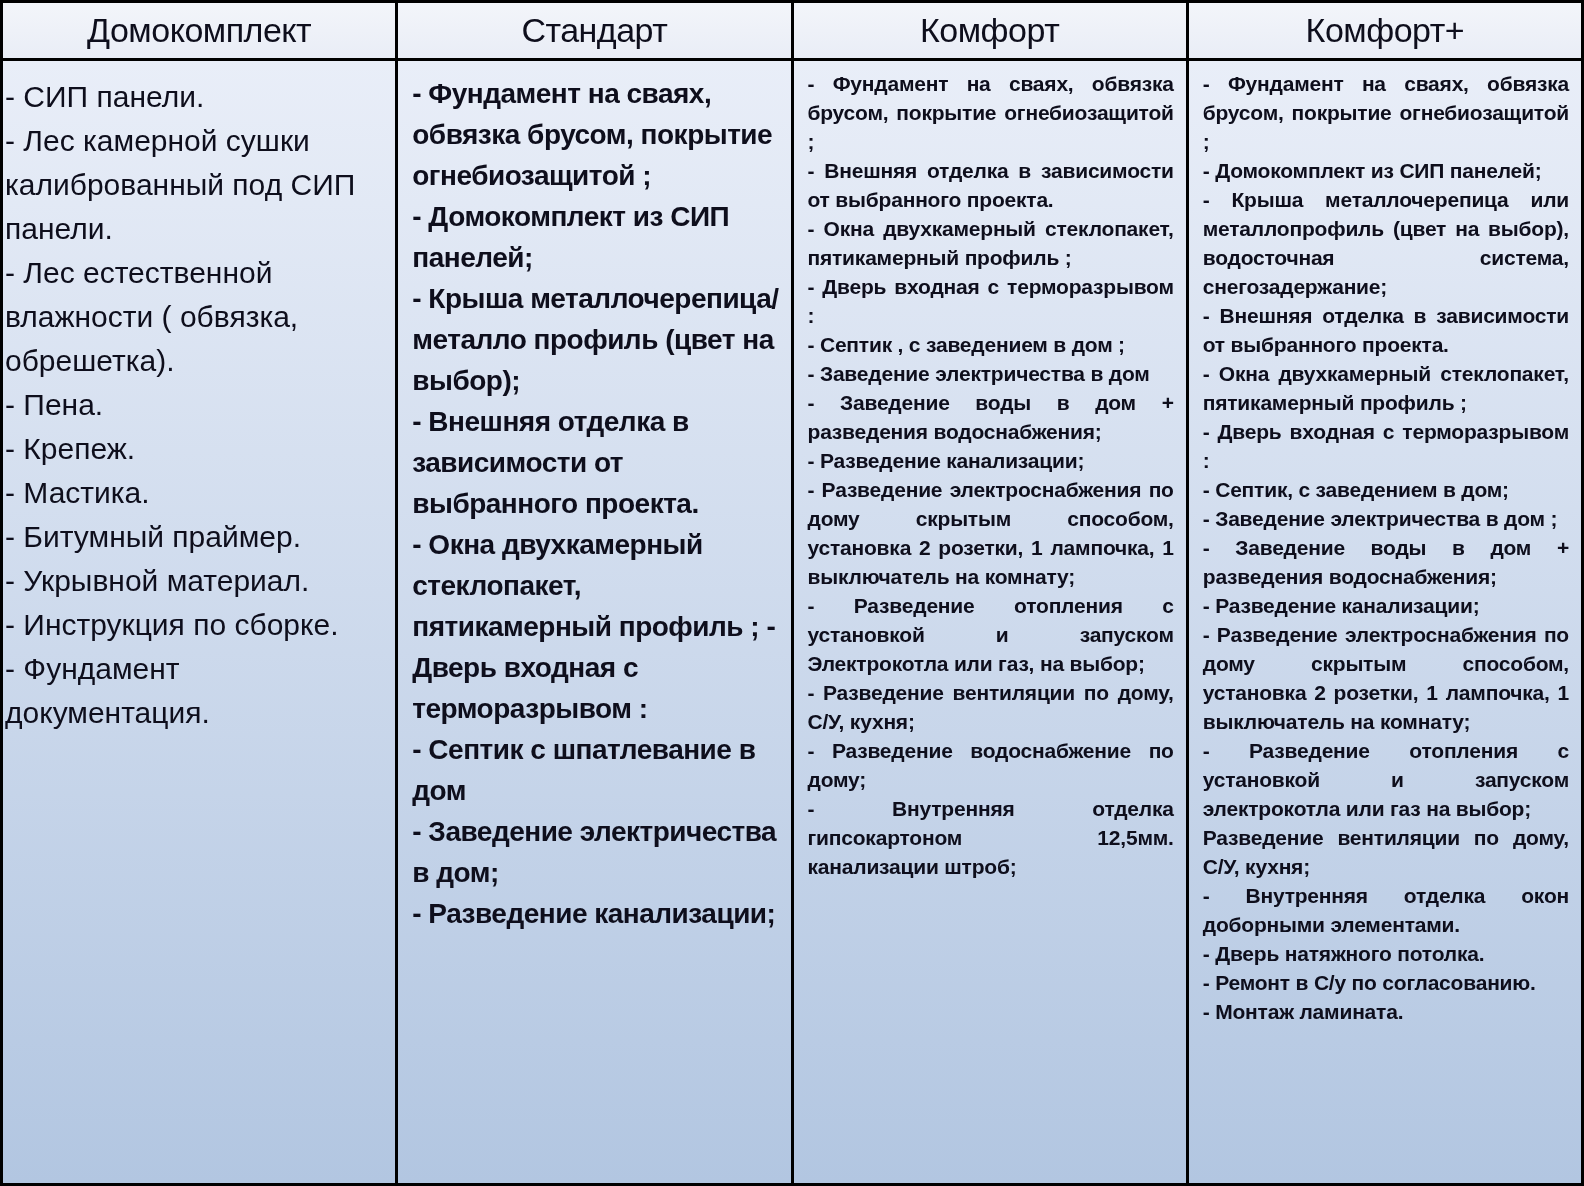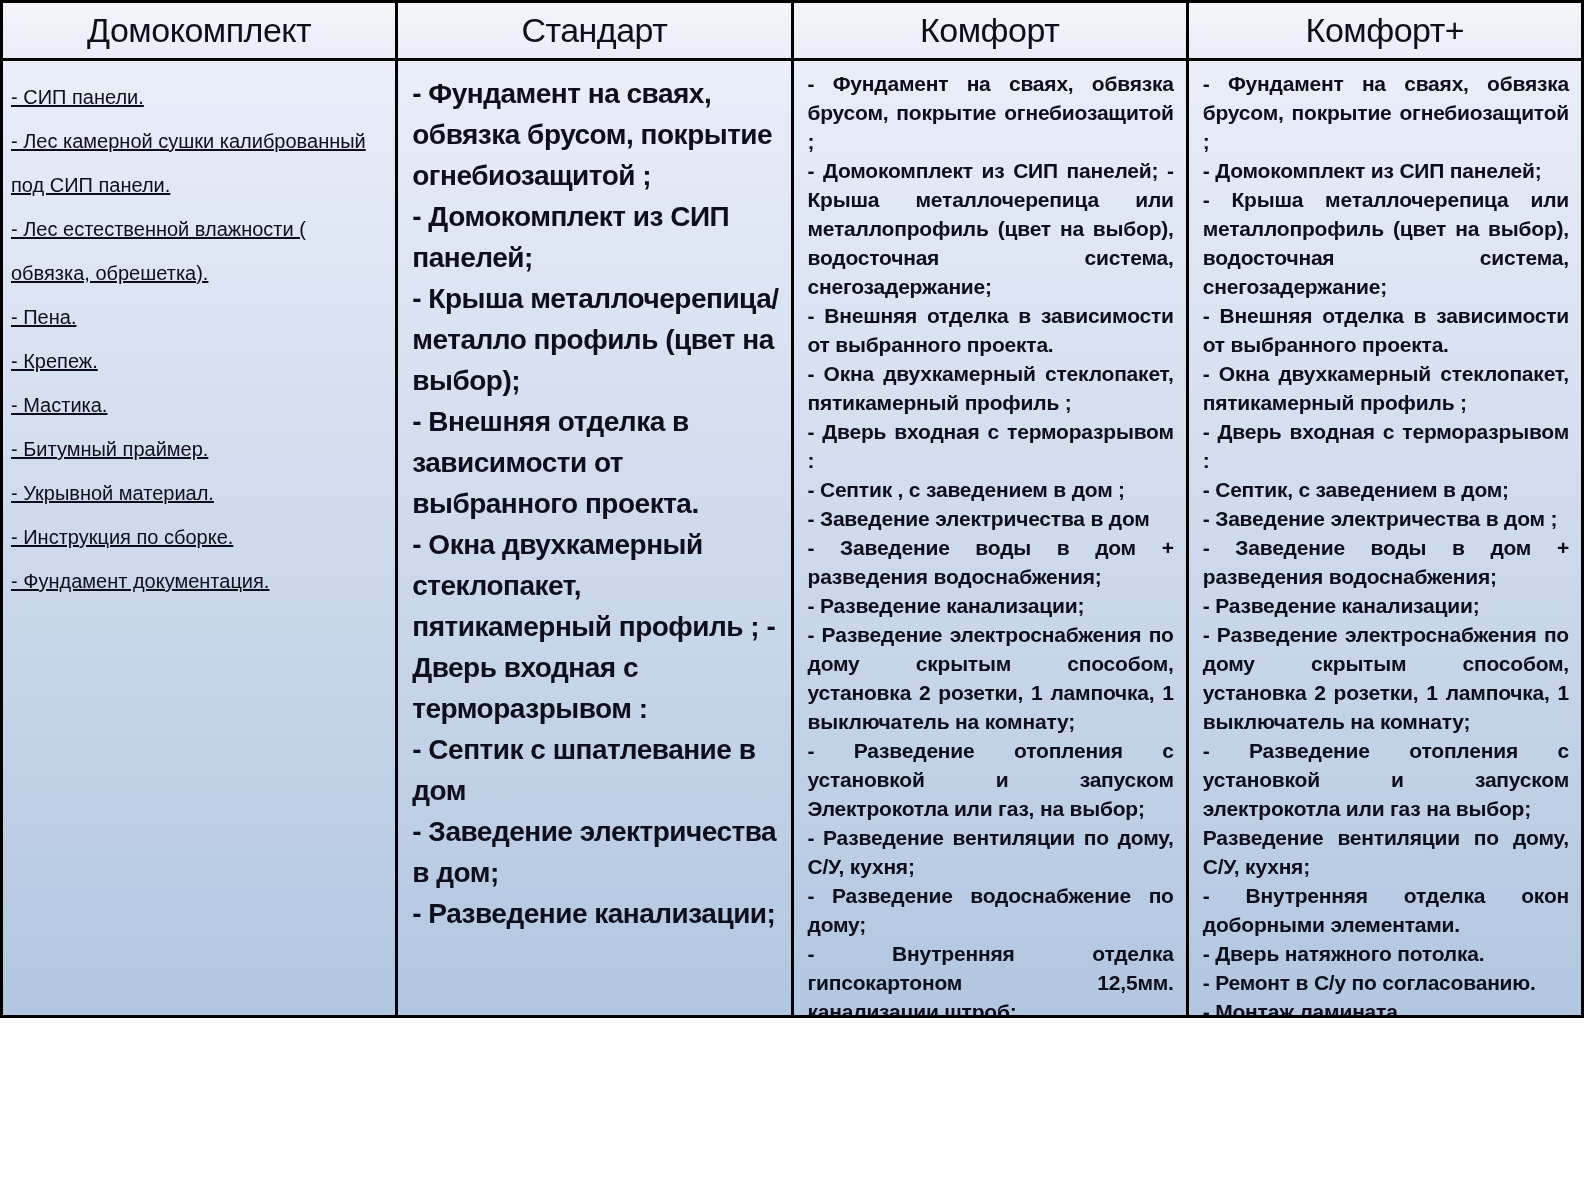--- a/index.html
+++ b/index.html
@@ -13,21 +13,21 @@
   * { box-sizing: border-box; }
   html, body {
     margin: 0;
     padding: 0;
     background: #ffffff;
     font-family: "Liberation Sans", "DejaVu Sans", sans-serif;
     color: var(--text);
   }
   .table {
     width: 1584px;
-    height: 1018px;
+    height: 1186px;
     background: var(--border);
     display: grid;
     grid-template-columns: repeat(4, 1fr);
     grid-template-rows: 55px 1fr;
     gap: 3px;
     padding: 3px;
   }
   .header-cell {
     background: linear-gradient(var(--header_bg_top), var(--header_bg_bottom));
     display: flex;
@@ -40,25 +40,24 @@
     overflow: hidden;
   }
   .body-cell {
     background: linear-gradient(var(--body_top), var(--body_bottom));
     overflow: hidden;
   }
   .body-cell .item {
     margin: 0;
   }
   .c0 {
-    padding: 14px 20px 10px 8px;
-    font-size: 20px;
+    padding: 14px 20px 10px 2px;
+    font-size: 30px;
     line-height: 44px;
     font-weight: 400;
-    text-decoration: underline;
   }
   .c1 {
     padding: 12px 12px 10px 14px;
     font-size: 28px;
     line-height: 41px;
     font-weight: 700;
     letter-spacing: -0.5px;
   }
   .c2, .c3 {
     padding: 8px 12px 8px 14px;
@@ -95,21 +94,20 @@
       <p class="item">- Домокомплект из СИП панелей;</p>
       <p class="item">- Крыша металлочерепица/металло профиль (цвет на выбор);</p>
       <p class="item">- Внешняя отделка в зависимости от выбранного проекта.</p>
       <p class="item">- Окна двухкамерный стеклопакет, пятикамерный профиль ; - Дверь входная с терморазрывом :</p>
       <p class="item">- Септик с шпатлевание в дом</p>
       <p class="item">- Заведение электричества в дом;</p>
       <p class="item">- Разведение канализации;</p>
     </div>
   <div class="body-cell c2">
       <p class="item">- Фундамент на сваях, обвязка брусом, покрытие огнебиозащитой ;</p>
-      <p class="item">- Домокомплект из СИП панелей; - Крыша металлочерепица или металлопрофиль (цвет на выбор), водосточная система, снегозадержание;</p>
       <p class="item">- Внешняя отделка в зависимости от выбранного проекта.</p>
       <p class="item">- Окна двухкамерный стеклопакет, пятикамерный профиль ;</p>
       <p class="item">- Дверь входная с терморазрывом :</p>
       <p class="item">- Септик , с заведением в дом ;</p>
       <p class="item">- Заведение электричества в дом</p>
       <p class="item">- Заведение воды в дом + разведения водоснабжения;</p>
       <p class="item">- Разведение канализации;</p>
       <p class="item">- Разведение электроснабжения по дому скрытым способом, установка 2 розетки, 1 лампочка, 1 выключатель на комнату;</p>
       <p class="item">- Разведение отопления с установкой и запуском Электрокотла или газ, на выбор;</p>
       <p class="item">- Разведение вентиляции по дому, С/У, кухня;</p>

